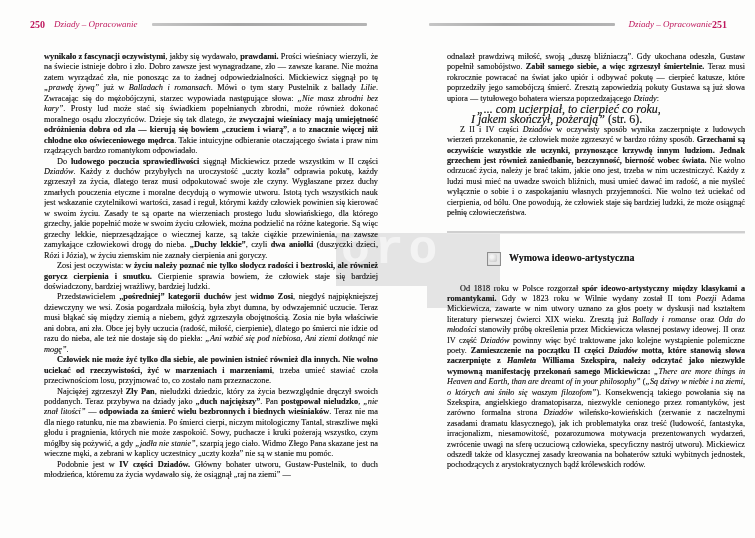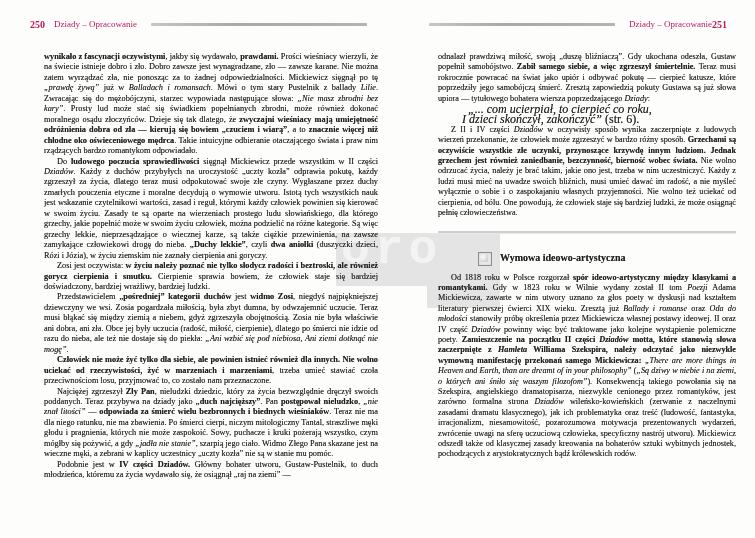--- a/index.html
+++ b/index.html
@@ -11,50 +11,50 @@
   .wm-b{left:427px;top:262px;width:73px;height:46px;}
   .wm-text{position:absolute;left:341px;top:230px;z-index:0;
     font-family:Liberation Mono, monospace;font-weight:bold;font-size:48px;
     color:rgba(255,255,255,0.55);letter-spacing:5px;line-height:40px;}
   
   .hdr{position:absolute;top:18px;height:12px;display:flex;align-items:center;z-index:2;
     color:#be185d;}
   .hdr-left{left:30px;width:337px;}
   .hdr-right{left:429px;width:298px;}
   .pnum{font-weight:bold;font-size:10px;}
-  .rhead{font-size:9px;white-space:nowrap;}
+  .rhead{font-style:italic;font-size:9px;white-space:nowrap;}
   .hdr-left .rhead{margin-left:9px;}
   .hdr-right .rhead{margin-left:12px;}
   .hdr-right .pnum{}
   .hrule{height:3px;background:linear-gradient(90deg,#c6c6c6,#a8a8a8 40%,#b4b4b4);
     border-radius:1px;}
   .hdr-left .hrule{flex:1;margin-left:14px;}
   .hdr-right .hrule{flex:1;margin-right:2px;}
   
   .col{position:absolute;top:52px;z-index:2;color:#1e1e1e;text-align:justify;
     overflow:hidden;height:478px;text-shadow:0 0 0.3px rgba(40,40,40,0.6);}
   .col-left{left:44px;width:334px;font-size:8.3px;line-height:10.45px;}
-  .col-right{left:438px;width:298px;font-size:8.2px;line-height:10.4px;}
+  .col-right{left:447px;width:298px;font-size:8.2px;line-height:10.4px;}
   .para{margin:0;}
   .para.ind{text-indent:13px;}
   .b{font-weight:bold;}
   .i{font-style:italic;}
   .quote{margin:0 0 0 24px;text-align:left;}
   .qline{white-space:nowrap;font-size:12px;}
   .qline:first-child{padding-left:6px;}
   .sect{margin-top:12px;}
   .sect-title{text-align:center;font-weight:bold;font-size:10.5px;letter-spacing:0.2px;}
   .sect-rule{height:2px;margin-top:4px;background:#cfcfcf;box-shadow:0 1px 0 #e9e9e9;}
   .subhead{margin-top:19px;display:flex;align-items:center;text-align:left;padding-left:40px;}
   .subicon{width:12px;height:12px;border:1px solid #8d8d8d;background:#e7e7e7;
     display:inline-block;box-shadow:inset 0 0 1px #aaa;}
   .subicon-in{display:block;width:8px;height:8px;margin:1px;border-radius:2px;
     background:radial-gradient(circle at 35% 35%, #f4f4f4 20%, #c7c7c7 90%);}
   .subhead-t{font-weight:bold;font-size:10px;margin-left:8px;}
-  .subhead + .para{margin-top:7px;}
+  .subhead + .para{margin-top:18px;}
 </style>
 </head>
 <body>
 
 <div class="scan">
 
   <div class="wm wm-a"></div>
   <div class="wm wm-b"></div>
   <div class="wm-text">oro</div>
 
@@ -76,21 +76,21 @@
       <div class="para ind"><span>Zosi jest oczywista: </span><span class="b">w życiu należy poznać nie tylko słodycz radości i beztroski, ale również gorycz cierpienia i smutku.</span><span> Cierpienie sprawia bowiem, że człowiek staje się bardziej doświadczony, bardziej wrażliwy, bardziej ludzki.</span></div>
       <div class="para ind"><span>Przedstawicielem </span><span class="b">„pośredniej” kategorii duchów</span><span> jest </span><span class="b">widmo Zosi</span><span>, niegdyś najpiękniejszej dziewczyny we wsi. Zosia pogardzała miłością, była zbyt dumna, by odwzajemnić uczucie. Teraz musi błąkać się między ziemią a niebem, gdyż zgrzeszyła obojętnością. Zosia nie była właściwie ani dobra, ani zła. Obce jej były uczucia (radość, miłość, cierpienie), dlatego po śmierci nie idzie od razu do nieba, ale też nie dostaje się do piekła: </span><span class="i">„Ani wzbić się pod niebiosa, Ani ziemi dotknąć nie mogę”</span><span>.</span></div>
       <div class="para ind"><span class="b">Człowiek nie może żyć tylko dla siebie, ale powinien istnieć również dla innych. Nie wolno uciekać od rzeczywistości, żyć w marzeniach i marzeniami</span><span>, trzeba umieć stawiać czoła przeciwnościom losu, przyjmować to, co zostało nam przeznaczone.</span></div>
       <div class="para ind"><span>Najciężej zgrzeszył </span><span class="b">Zły Pan</span><span>, nieludzki dziedzic, który za życia bezwzględnie dręczył swoich poddanych. Teraz przybywa na dziady jako </span><span class="b">„duch najcięższy”</span><span>. Pan </span><span class="b">postępował nieludzko</span><span>, </span><span class="i">„nie znał litości”</span><span> — </span><span class="b">odpowiada za śmierć wielu bezbronnych i biednych wieśniaków</span><span>. Teraz nie ma dla niego ratunku, nie ma zbawienia. Po śmierci cierpi, niczym mitologiczny Tantal, straszliwe męki głodu i pragnienia, których nie może zaspokoić. Sowy, puchacze i kruki pożerają wszystko, czym mógłby się pożywić, a gdy </span><span class="i">„jadła nie stanie”</span><span>, szarpią jego ciało. Widmo Złego Pana skazane jest na wieczne męki, a zebrani w kaplicy uczestnicy „uczty kozła” nie są w stanie mu pomóc.</span></div>
       <div class="para ind"><span>Podobnie jest w </span><span class="b">IV części Dziadów.</span><span> Główny bohater utworu, Gustaw-Pustelnik, to duch młodzieńca, któremu za życia wydawało się, że osiągnął „raj na ziemi” —</span></div>
     </div>
   <div class="col col-right" id="col-right">
       <div class="para"><span>odnalazł prawdziwą miłość, swoją „duszę bliźniaczą”. Gdy ukochana odeszła, Gustaw popełnił samobójstwo. </span><span class="b">Zabił samego siebie, a więc zgrzeszył śmiertelnie.</span><span> Teraz musi rokrocznie powracać na świat jako upiór i odbywać pokutę — cierpieć katusze, które poprzedziły jego samobójczą śmierć. Zresztą zapowiedzią pokuty Gustawa są już słowa upiora — tytułowego bohatera wiersza poprzedzającego </span><span class="i">Dziady</span><span>:</span></div>
       <div class="quote">
         <div class="qline"><span class="i">„... com ucierpiał, to cierpieć co roku,</span></div>
-        <div class="qline"><span class="i">I dzieci skończył, zakończyć”</span><span> (str. 6).</span></div>
+        <div class="qline"><span class="i">I jakem skończył, pożerają”</span><span> (str. 6).</span></div>
       </div>
       <div class="para ind"><span>Z II i IV części </span><span class="i">Dziadów</span><span> w oczywisty sposób wynika zaczerpnięte z ludowych wierzeń przekonanie, że człowiek może zgrzeszyć w bardzo różny sposób. </span><span class="b">Grzechami są oczywiście wszystkie złe uczynki, przynoszące krzywdę innym ludziom. Jednak grzechem jest również zaniedbanie, bezczynność, bierność wobec świata.</span><span> Nie wolno odrzucać życia, należy je brać takim, jakie ono jest, trzeba w nim uczestniczyć. Każdy z ludzi musi mieć na uwadze swoich bliźnich, musi umieć dawać im radość, a nie myśleć wyłącznie o sobie i o zaspokajaniu własnych przyjemności. Nie wolno też uciekać od cierpienia, od bólu. One powodują, że człowiek staje się bardziej ludzki, że może osiągnąć pełnię człowieczeństwa.</span></div>
       <div class="sect">
         <div class="sect-rule"></div>
       </div>
       <div class="subhead">
         <span class="subicon">
           <span class="subicon-in"></span>
         </span>
         <span class="subhead-t">Wymowa ideowo-artystyczna</span>

